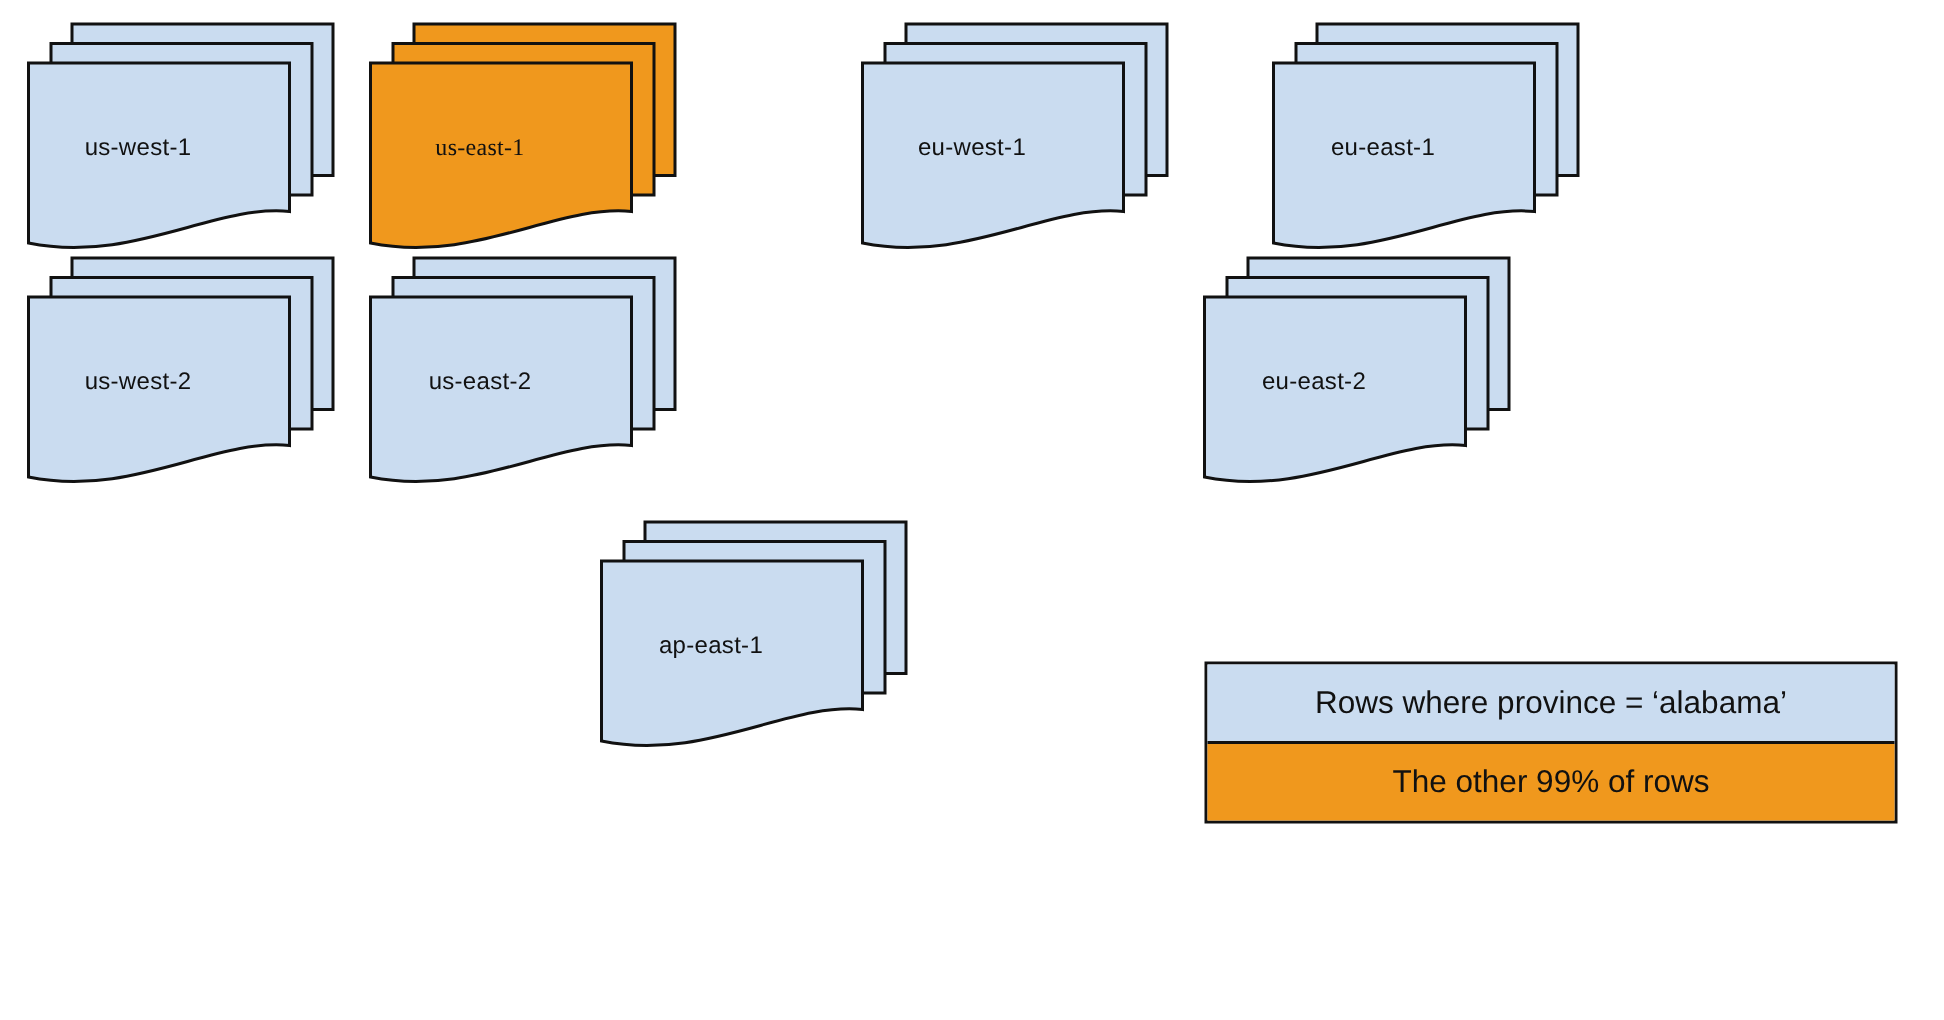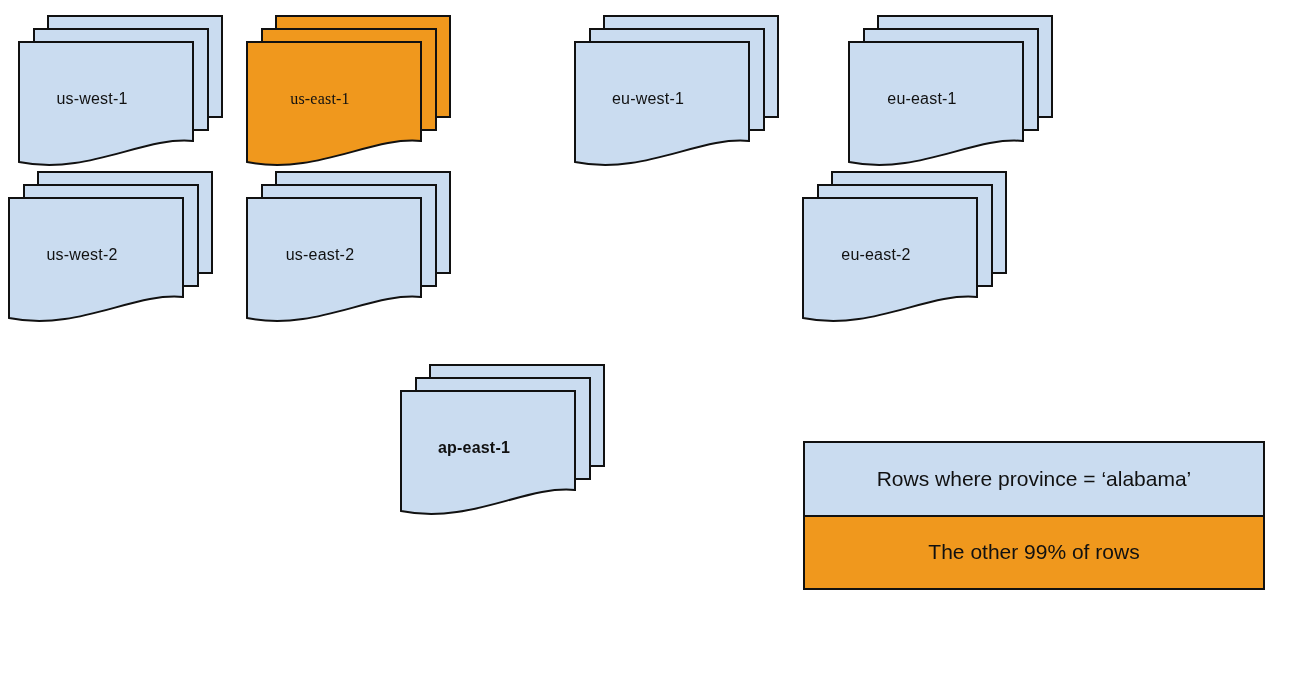--- a/index.html
+++ b/index.html
@@ -45,21 +45,21 @@
     align-items: center;
     justify-content: center;
     font-size: 16px;
     letter-spacing: 0.2px;
   }
   .legend {
     position: absolute;
     left: 803px;
     top: 441px;
     width: 462px;
-    height: 149px;
+    height: 108px;
     border: 2px solid var(--stroke, #111111);
     box-sizing: border-box;
     display: flex;
     flex-direction: column;
   }
   .legend-row {
     flex: 1 1 0;
     display: flex;
     align-items: center;
     justify-content: center;
@@ -107,21 +107,21 @@
 
   <div class="stack" style="left:802px; top:15px;margin-left:46px;">
     <svg width="206" height="158" viewBox="0 0 206 158">
       <rect class="sheet" x="30" y="1" width="174" height="101"></rect>
       <rect class="sheet" x="16" y="14" width="174" height="101"></rect>
       <path class="sheet" d="M1,27 H175 V126 C125,121 70,161 1,147 Z"></path>
     </svg>
     <div class="stack-label">eu-east-1</div>
   </div>
 
-  <div class="stack" style="left:8px; top:171px;padding-left:44px;">
+  <div class="stack" style="left:18px; top:171px;padding-left:44px;">
     <svg width="206" height="158" viewBox="0 0 206 158">
       <rect class="sheet" x="30" y="1" width="174" height="101"></rect>
       <rect class="sheet" x="16" y="14" width="174" height="101"></rect>
       <path class="sheet" d="M1,27 H175 V126 C125,121 70,161 1,147 Z"></path>
     </svg>
     <div class="stack-label">us-west-2</div>
   </div>
 
   <div class="stack" style="left:246px; top:171px;text-decoration:underline;">
     <svg width="206" height="158" viewBox="0 0 206 158">
@@ -135,21 +135,21 @@
 
   <div class="stack" style="left:802px; top:171px;text-align:right;">
     <svg width="206" height="158" viewBox="0 0 206 158">
       <rect class="sheet" x="30" y="1" width="174" height="101"></rect>
       <rect class="sheet" x="16" y="14" width="174" height="101"></rect>
       <path class="sheet" d="M1,27 H175 V126 C125,121 70,161 1,147 Z"></path>
     </svg>
     <div class="stack-label">eu-east-2</div>
   </div>
 
-  <div class="stack" style="left:400px; top:364px;font-weight:bold;">
+  <div class="stack" style="left:400px; top:347px;">
     <svg width="206" height="158" viewBox="0 0 206 158">
       <rect class="sheet" x="30" y="1" width="174" height="101"></rect>
       <rect class="sheet" x="16" y="14" width="174" height="101"></rect>
       <path class="sheet" d="M1,27 H175 V126 C125,121 70,161 1,147 Z"></path>
     </svg>
     <div class="stack-label">ap-east-1</div>
   </div>
 
 
   <div class="legend">

